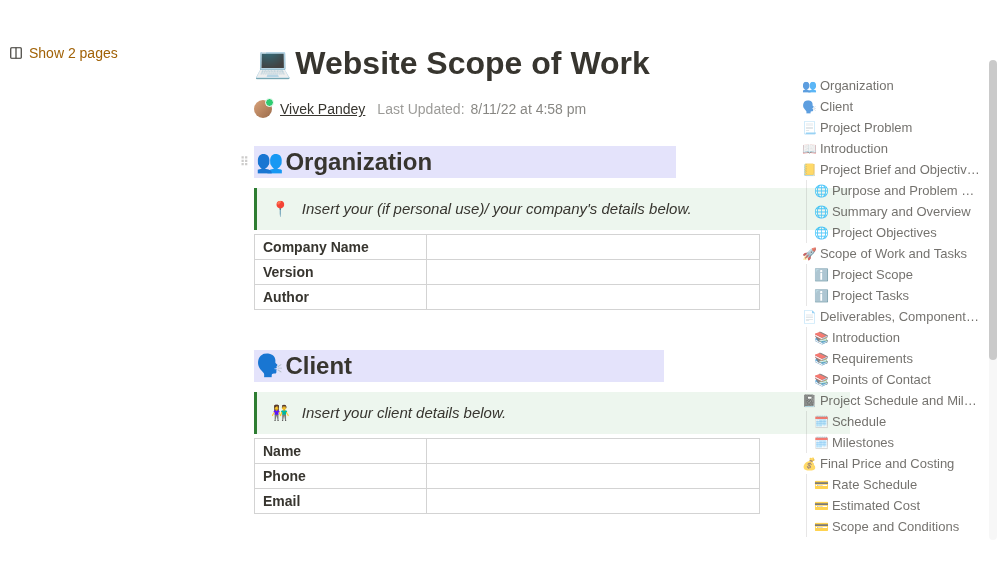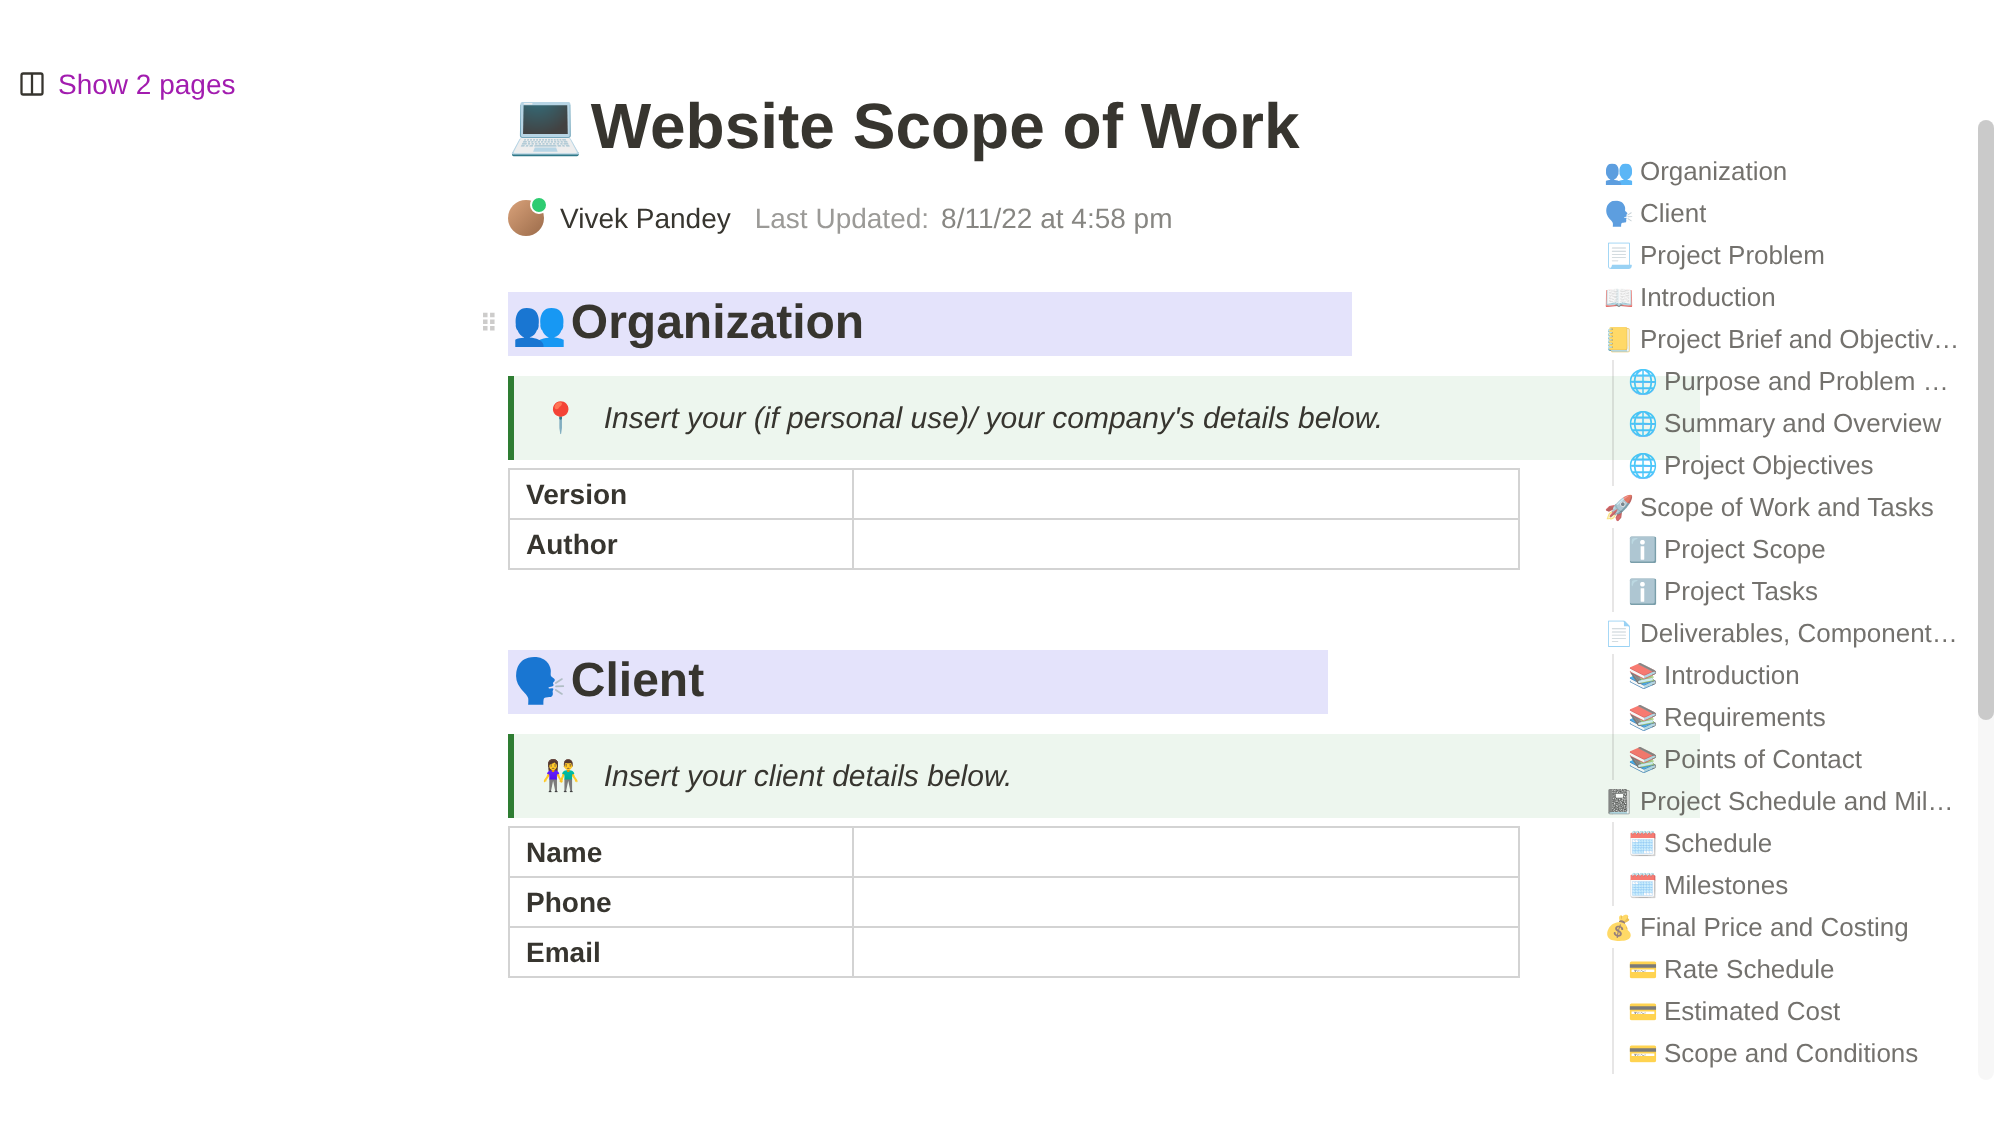--- a/index.html
+++ b/index.html
@@ -8,26 +8,26 @@
     font-size: 16px;
     color: rgb(55, 53, 47);
     background: #fff;
     width: 1000px;
     height: 568px;
     overflow: hidden;
     position: relative;
   }
   .topbar {
     position: absolute;
-    top: 34px;
+    top: 45px;
     left: 9px;
     display: flex;
     align-items: center;
     font-size: 14px;
-    color: #a21caf;
+    color: #a16207;
     cursor: pointer;
   }
   .topbar svg { margin-right: 6px; }
   .main {
     position: absolute;
     left: 254px;
     top: 44px;
     width: 520px;
   }
   .page-title {
@@ -49,21 +49,21 @@
   .avatar {
     width: 18px; height:18px; border-radius:50%;
     background: linear-gradient(135deg,#d9a27a,#9b6b4a);
     margin-right: 8px;
     position: relative;
   }
   .avatar::after{
     content:"";position:absolute;right:-2px;top:-2px;width:7px;height:7px;
     background:#2ecc71;border-radius:50%;border:1.5px solid #fff;
   }
-  .meta-row .author { font-weight:500; margin-right:12px;}
+  .meta-row .author { font-weight:500; margin-right:12px;text-decoration:underline;}
   .meta-row .lbl { color: rgba(55,53,47,0.5); margin-right:6px;}
   .meta-row .ts { color: rgba(55,53,47,0.6);}
   .section-heading {
     font-size: 24px;
     font-weight: 700;
     padding: 2px 6px 2px 2px;
     display: inline-flex;
     align-items: center;
     background: #e4e3fb;
     margin-bottom: 10px;
@@ -168,20 +168,24 @@
     <span class="drag-handle">⠿</span>
     <span class="emoji">👥</span>
     <span>Organization</span>
   </h2>
   <div class="callout">
     <span class="pin">📍</span>
     <span>Insert your (if personal use)/ your company's details below.</span>
   </div>
   <table class="form">
     <tbody>
+        <tr>
+          <td class="lbl">Company Name</td>
+          <td></td>
+        </tr>
     <tr>
           <td class="lbl">Version</td>
           <td></td>
         </tr>
     <tr>
           <td class="lbl">Author</td>
           <td></td>
         </tr>
   </tbody>
     </table>

